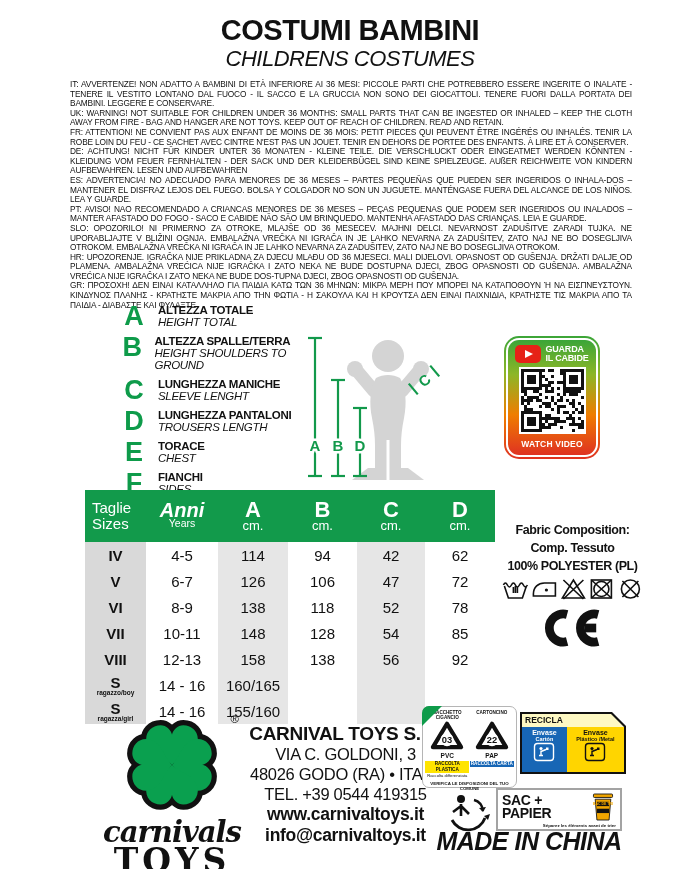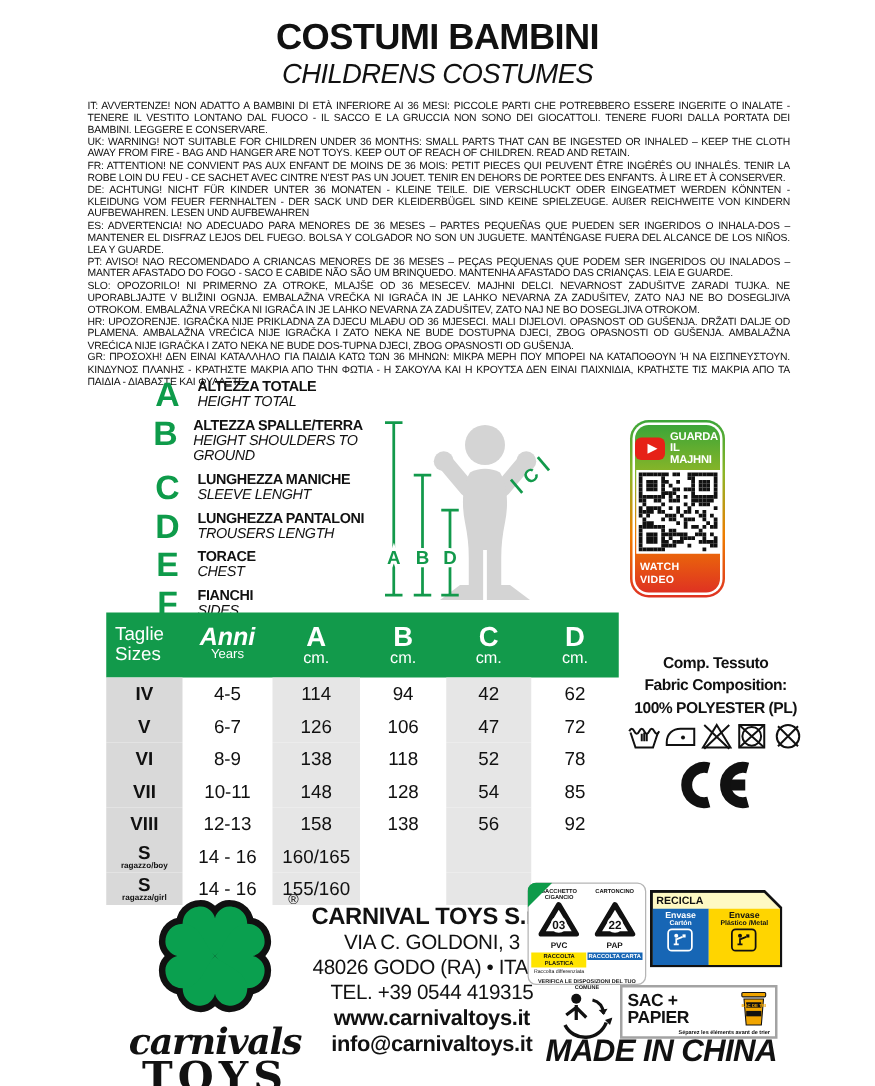--- a/index.html
+++ b/index.html
@@ -21,21 +21,21 @@
   .legend { position:absolute; left:122px; top:304px; width:190px; display:flex; flex-direction:column; gap:7px; }
   .legend-item { display:flex; align-items:flex-start; gap:12px; }
   .legend-letter { color:#0E9B4A; font-size:27px; font-weight:bold; line-height:24px; width:24px; text-align:center; }
   .legend-it { font-size:11.5px; font-weight:bold; letter-spacing:-0.3px; }
   .legend-en { font-size:11.5px; font-style:italic; letter-spacing:-0.3px; }
 
   
   .figure { position:absolute; left:298px; top:328px; }
 
   
-  .qr-outer { position:absolute; left:504px; top:336px; width:76px; border-radius:15px; padding:2px;
+  .qr-outer { position:absolute; left:504px; top:336px; width:96px; border-radius:15px; padding:2px;
               background:linear-gradient(180deg,#3ba538 0%,#8db627 30%,#ef7d00 65%,#df3222 100%); }
   .qr-mid { background:#fff; border-radius:13px; padding:2px; }
   .qr-card { background:linear-gradient(180deg,#3ba538 0%,#8db627 30%,#ef7d00 65%,#df3222 100%);
              border-radius:11px; padding:5px 4px 6px; display:flex; flex-direction:column; align-items:center; }
   .qr-head { display:flex; align-items:center; gap:4px; margin-bottom:4px; }
   .yt-icon { width:26px; height:18px; background:#e62117; border-radius:5px; position:relative; }
   .yt-icon:before { content:""; position:absolute; left:10px; top:5px; border-left:8px solid #fff;
                     border-top:4px solid transparent; border-bottom:4px solid transparent; }
   .qr-head-text { color:#fff; font-weight:bold; font-size:9px; line-height:9px; letter-spacing:-0.2px; }
   .qr-white { background:#fff; padding:2px; }
@@ -230,21 +230,21 @@
     </g>
   </svg>
 
   <div class="qr-outer">
     <div class="qr-mid">
         <div class="qr-card">
       <div class="qr-head">
         <div class="yt-icon"></div>
         <div class="qr-head-text">
           <div>GUARDA</div>
-          <div>IL MAJHNI</div>
+          <div>IL CABIDE</div>
         </div>
       </div>
       <div class="qr-white">
             <div class="qr-code">
               <div class="qm on"></div>
               <div class="qm on"></div>
               <div class="qm on"></div>
               <div class="qm on"></div>
               <div class="qm on"></div>
               <div class="qm on"></div>
@@ -798,22 +798,22 @@
           <div class="tc">14 - 16</div>
           <div class="tc shadeA">155/160</div>
           <div class="tc"></div>
           <div class="tc shadeC"></div>
           <div class="tc"></div>
         </div>
       </div>
   </div>
 
   <div class="comp">
+    <div>Fabric Composition:</div>
     <div>Comp. Tessuto</div>
-    <div>Fabric Composition:</div>
     <div>100% POLYESTER (PL)</div>
   </div>
 
   <div class="care-row">
     <svg width="28" height="24" viewBox="0 0 26 24" fill="none" stroke="#111" stroke-width="1.6">
       <path d="M1,8 q2,-4 4,0 q2,4 4,0 q2,-4 4,0 q2,4 4,0 q2,-4 4,0 q2,4 4,0"></path>
       <path d="M2,9 L6,21 L20,21 L24,9"></path>
       <path d="M11,10 v6 M13,9 v7 M15,10 v6"></path>
     </svg>
     <svg width="28" height="24" viewBox="0 0 26 24" fill="none" stroke="#111" stroke-width="1.6">

